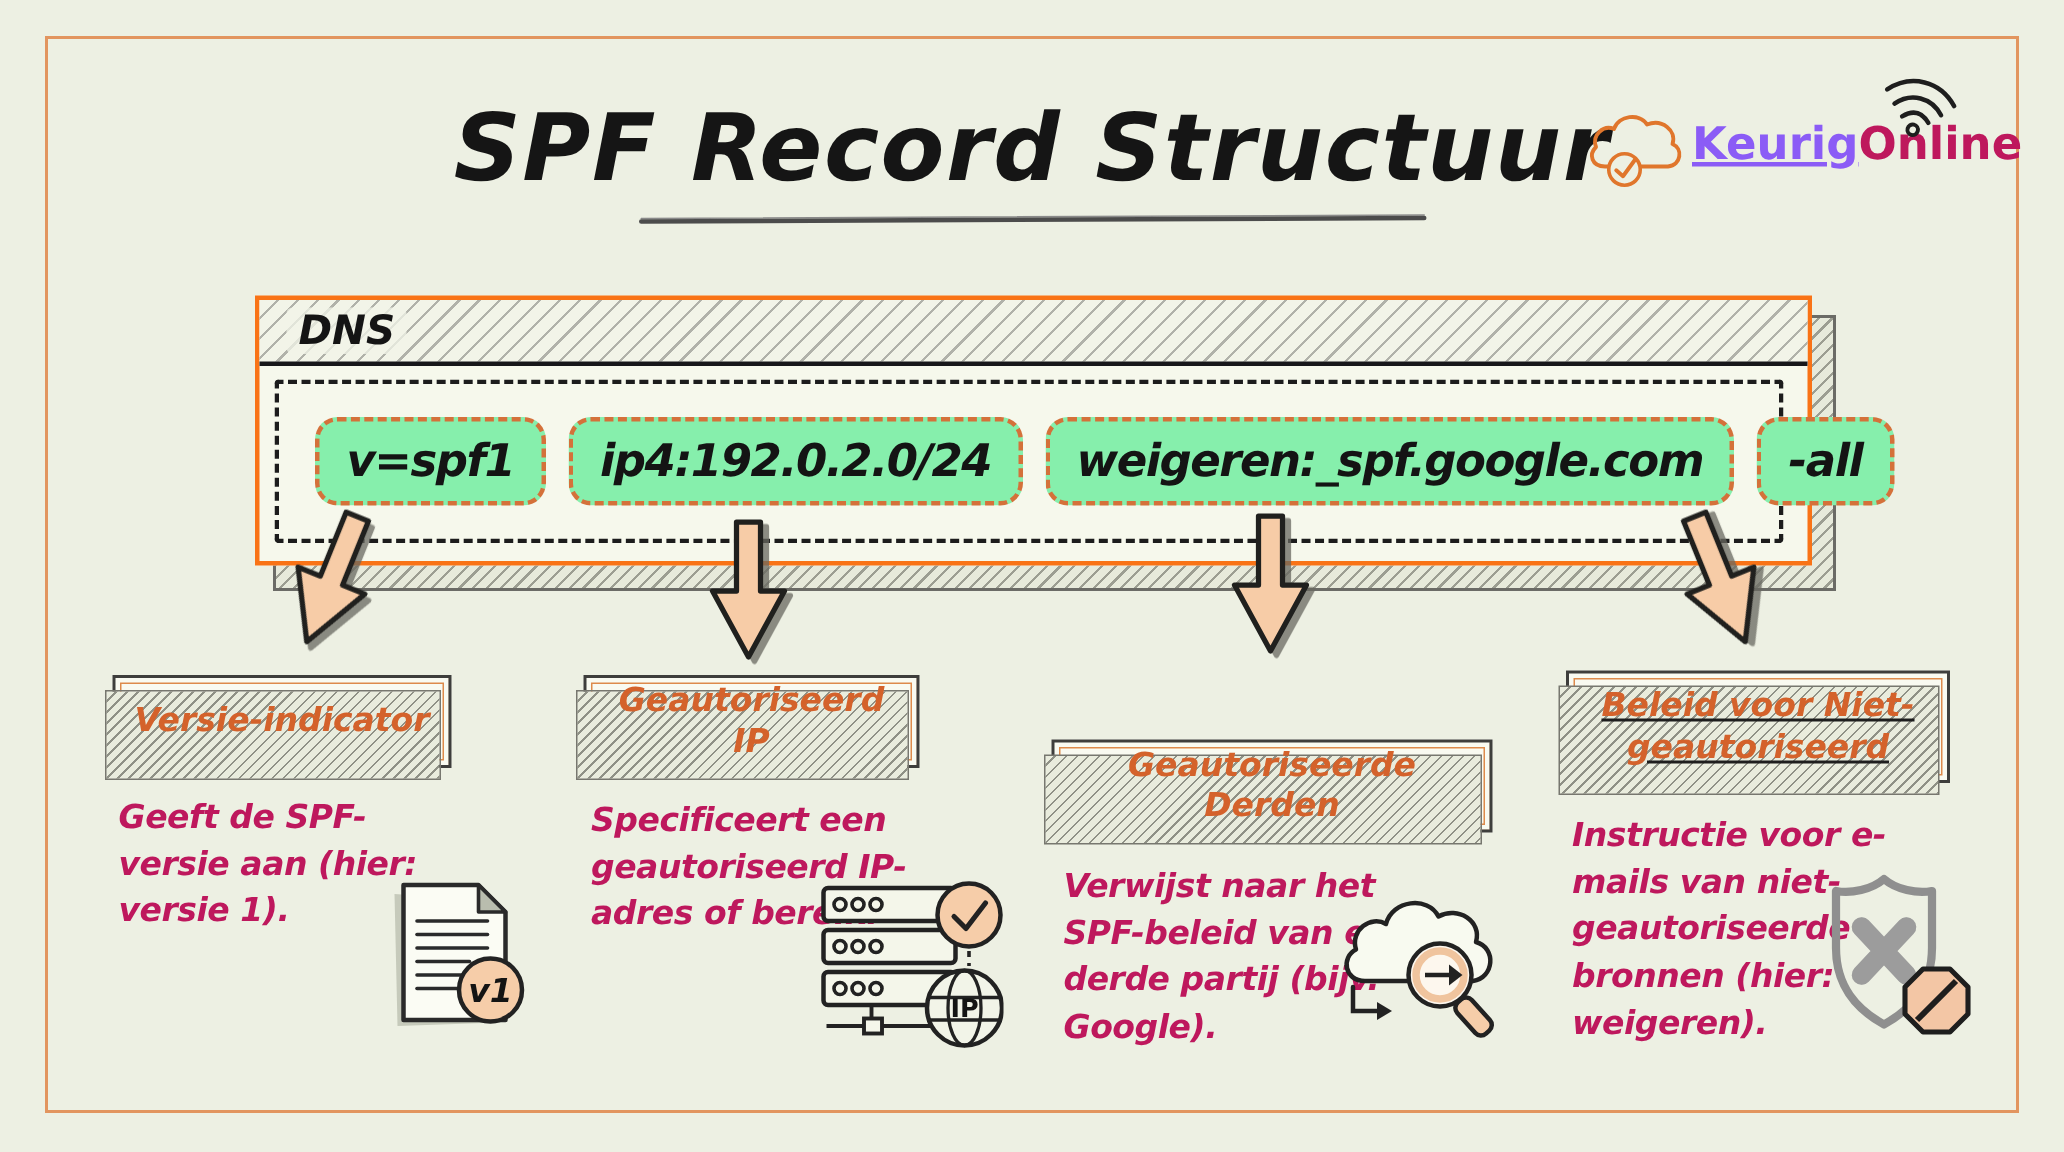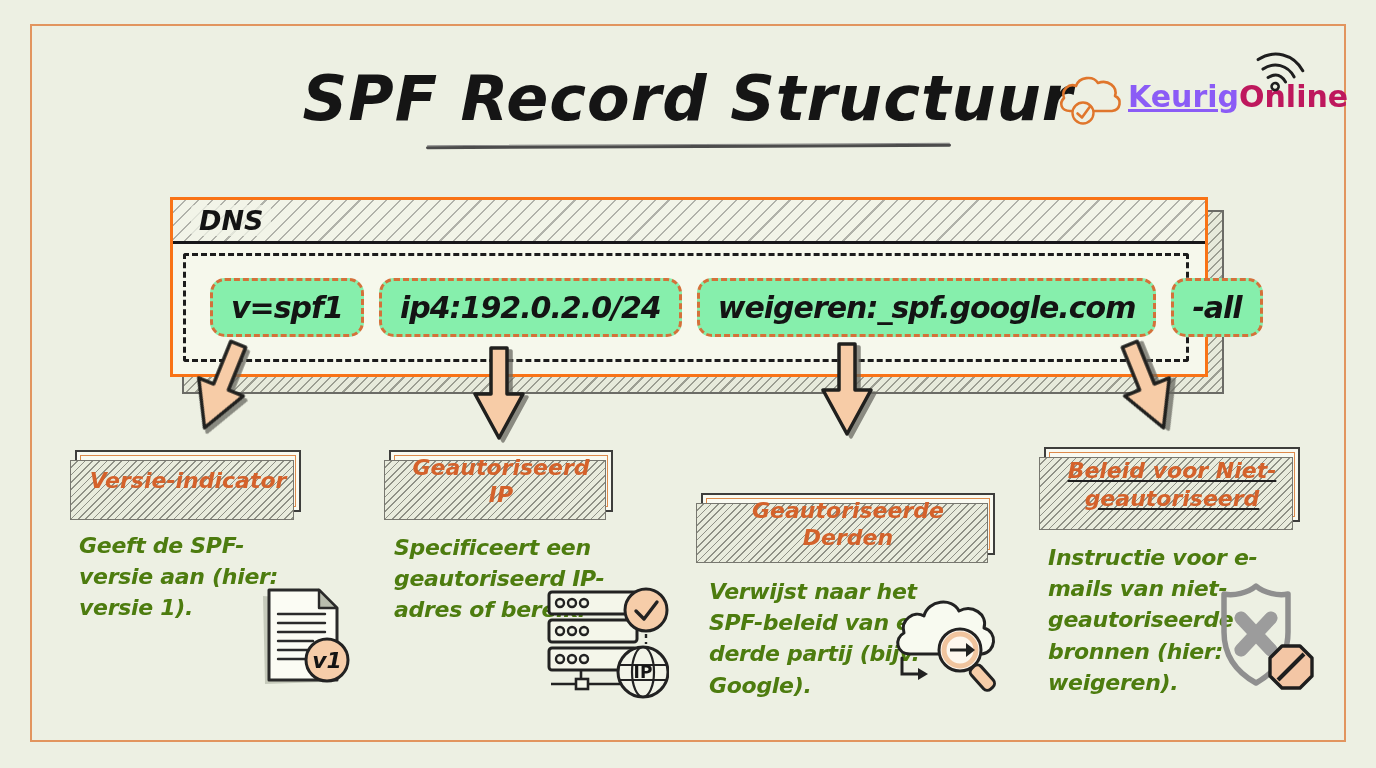--- a/index.html
+++ b/index.html
@@ -82,21 +82,21 @@
     content:""; position:absolute; left:-7px; top:8px; width:100%; height:100%; z-index:-1;
     background:repeating-linear-gradient(135deg, #e9ecdd 0 4px, #8f9186 4px 5.2px);
     border:1px solid #77776f;
   }
   .hbox .htext {
     font-size:22px; font-weight:bold; font-style:italic; color:#d4622b; line-height:1.25;
     padding:0 6px;
   }
   .desc {
     position:absolute; font-size:22px; font-style:italic; font-weight:600;
-    line-height:1.42; color:#4d7c0f; letter-spacing:-0.3px;
+    line-height:1.42; color:#be185d; letter-spacing:-0.3px;
   }
   .colicon { position:absolute; }
   .h1 { left:75px;  top:450px; width:226px; height:62px; }
   .h2 { left:389px; top:450px; width:224px; height:62px; }
   .h3 { left:701px; top:450px; width:294px; height:62px;margin-top:43px; }
   .h4 { left:1044px;top:447px; width:256px; height:75px;text-decoration:underline; }
   .d1 { left:79px;  top:530px; width:235px; }
   .d2 { left:394px; top:532px; width:252px; }
   .d3 { left:709px; top:532px; width:235px;margin-top:44px; }
   .d4 { left:1048px;top:542px; width:258px; }

